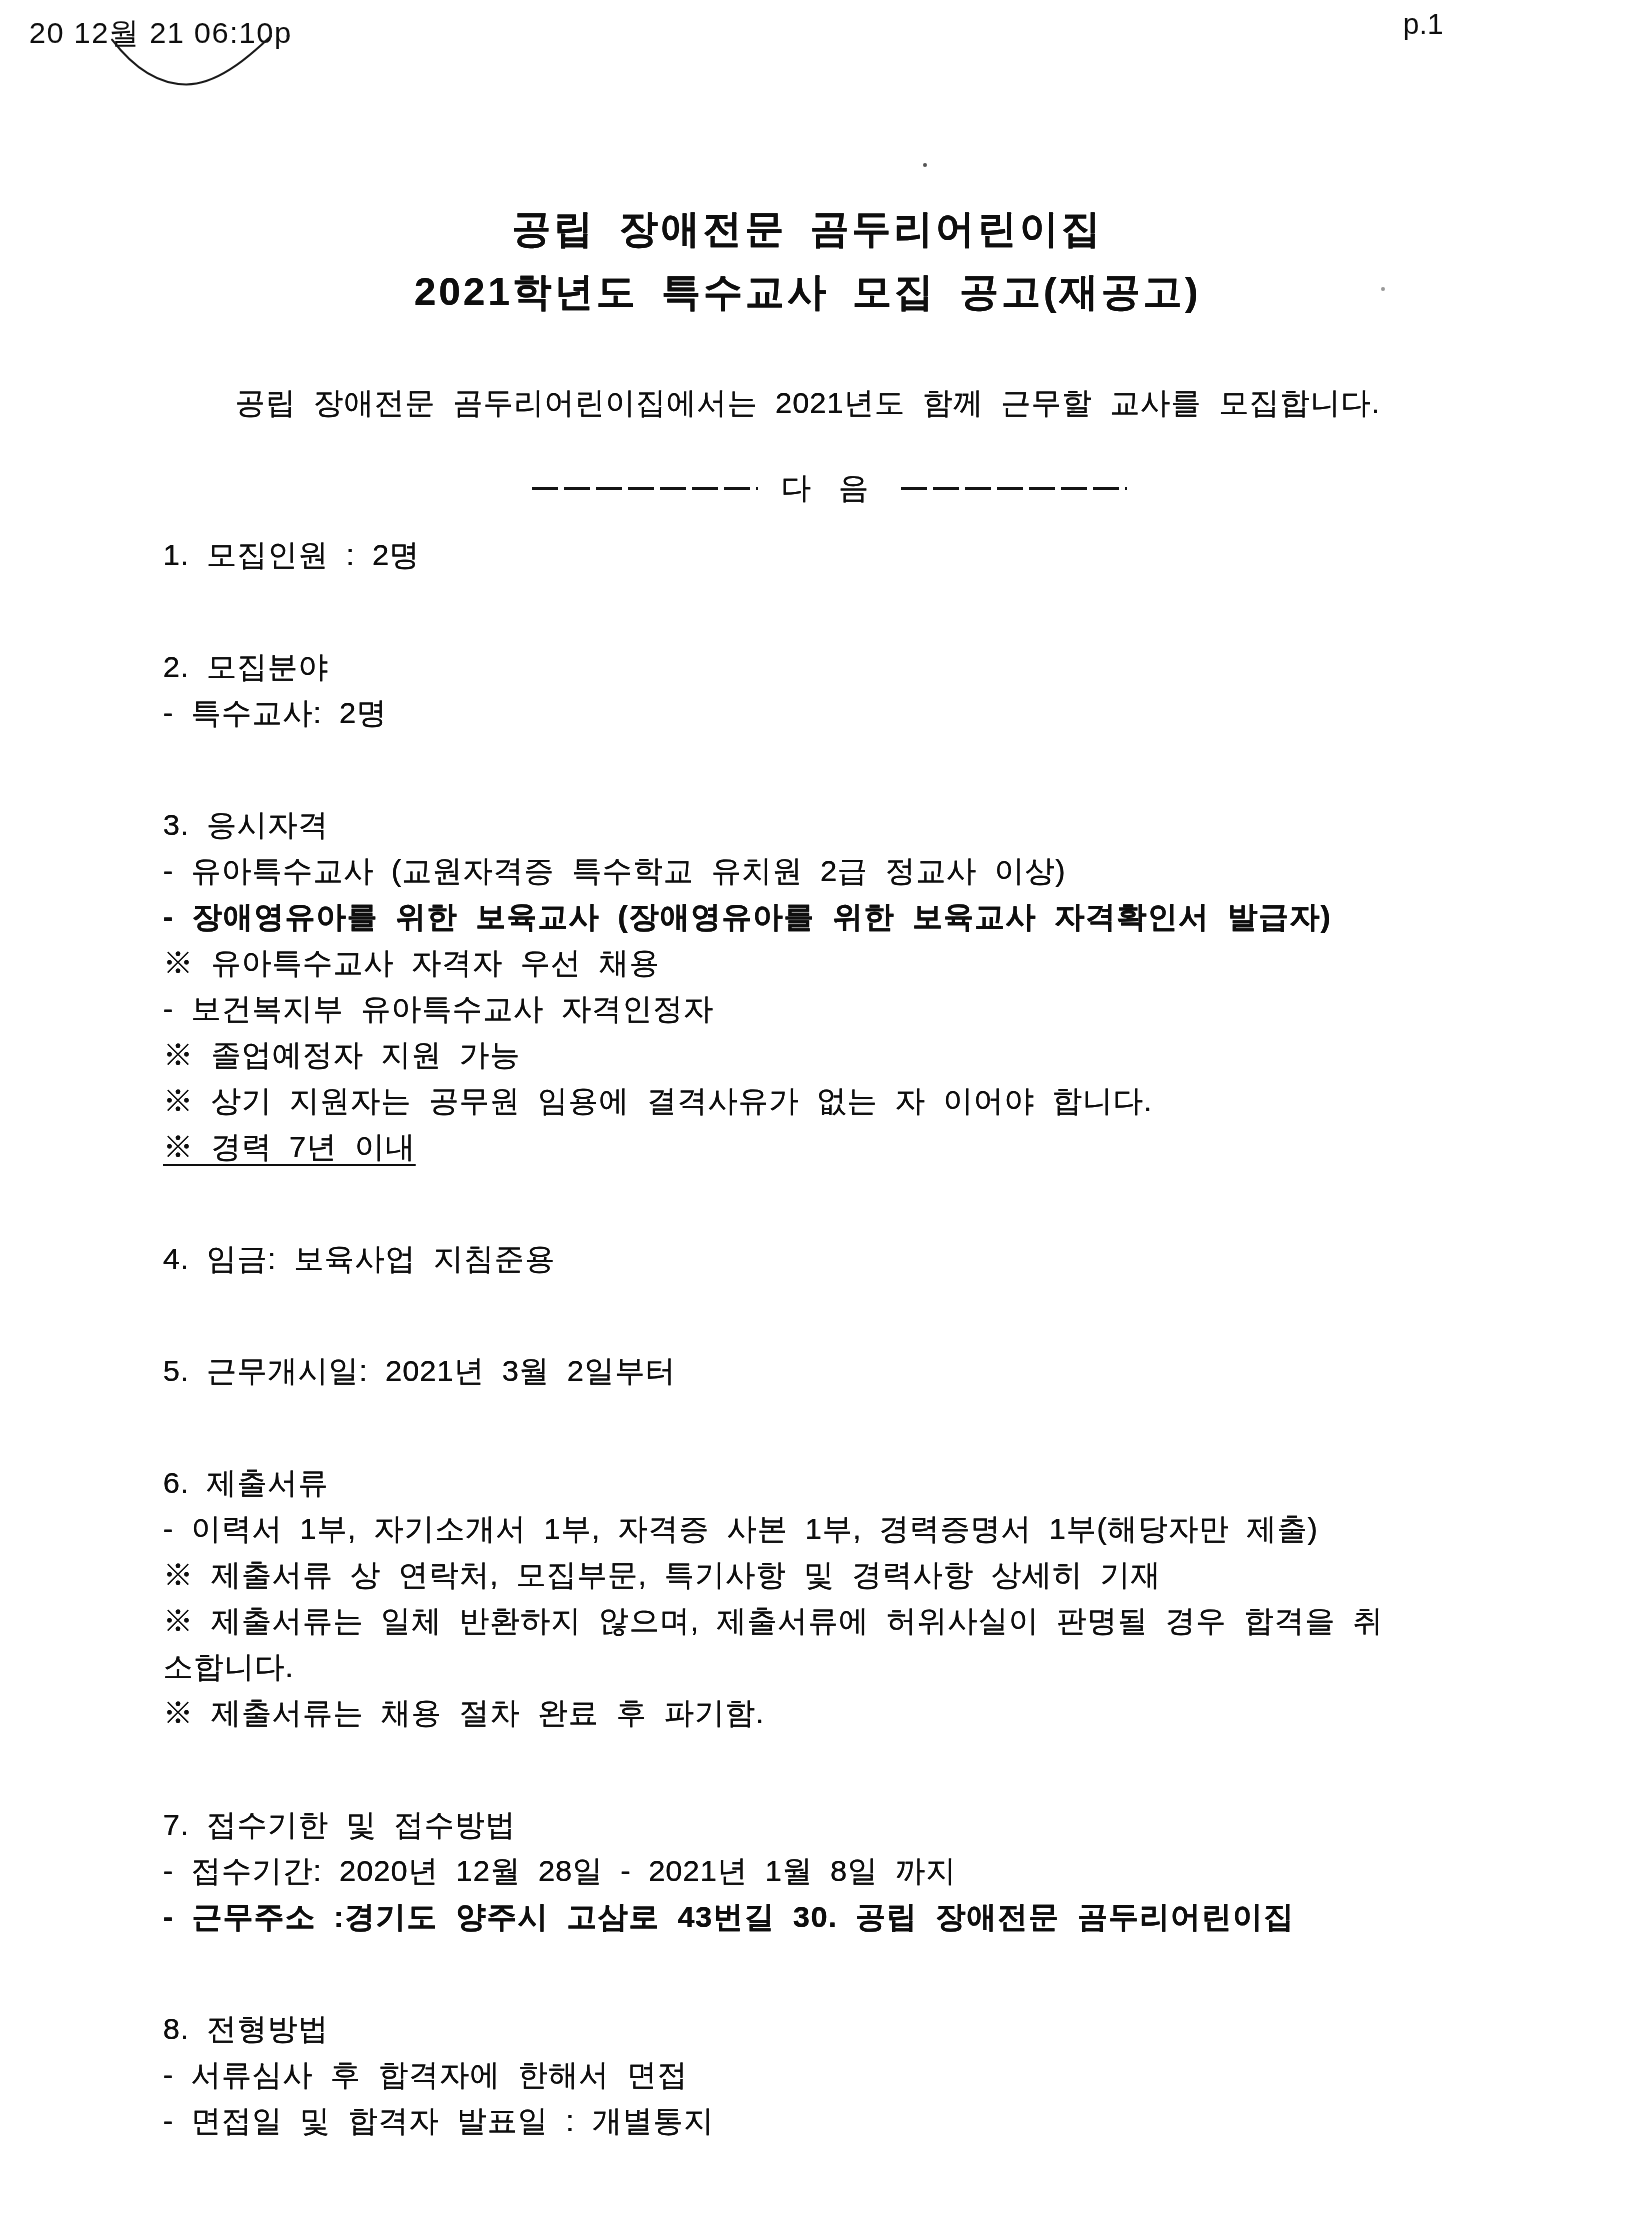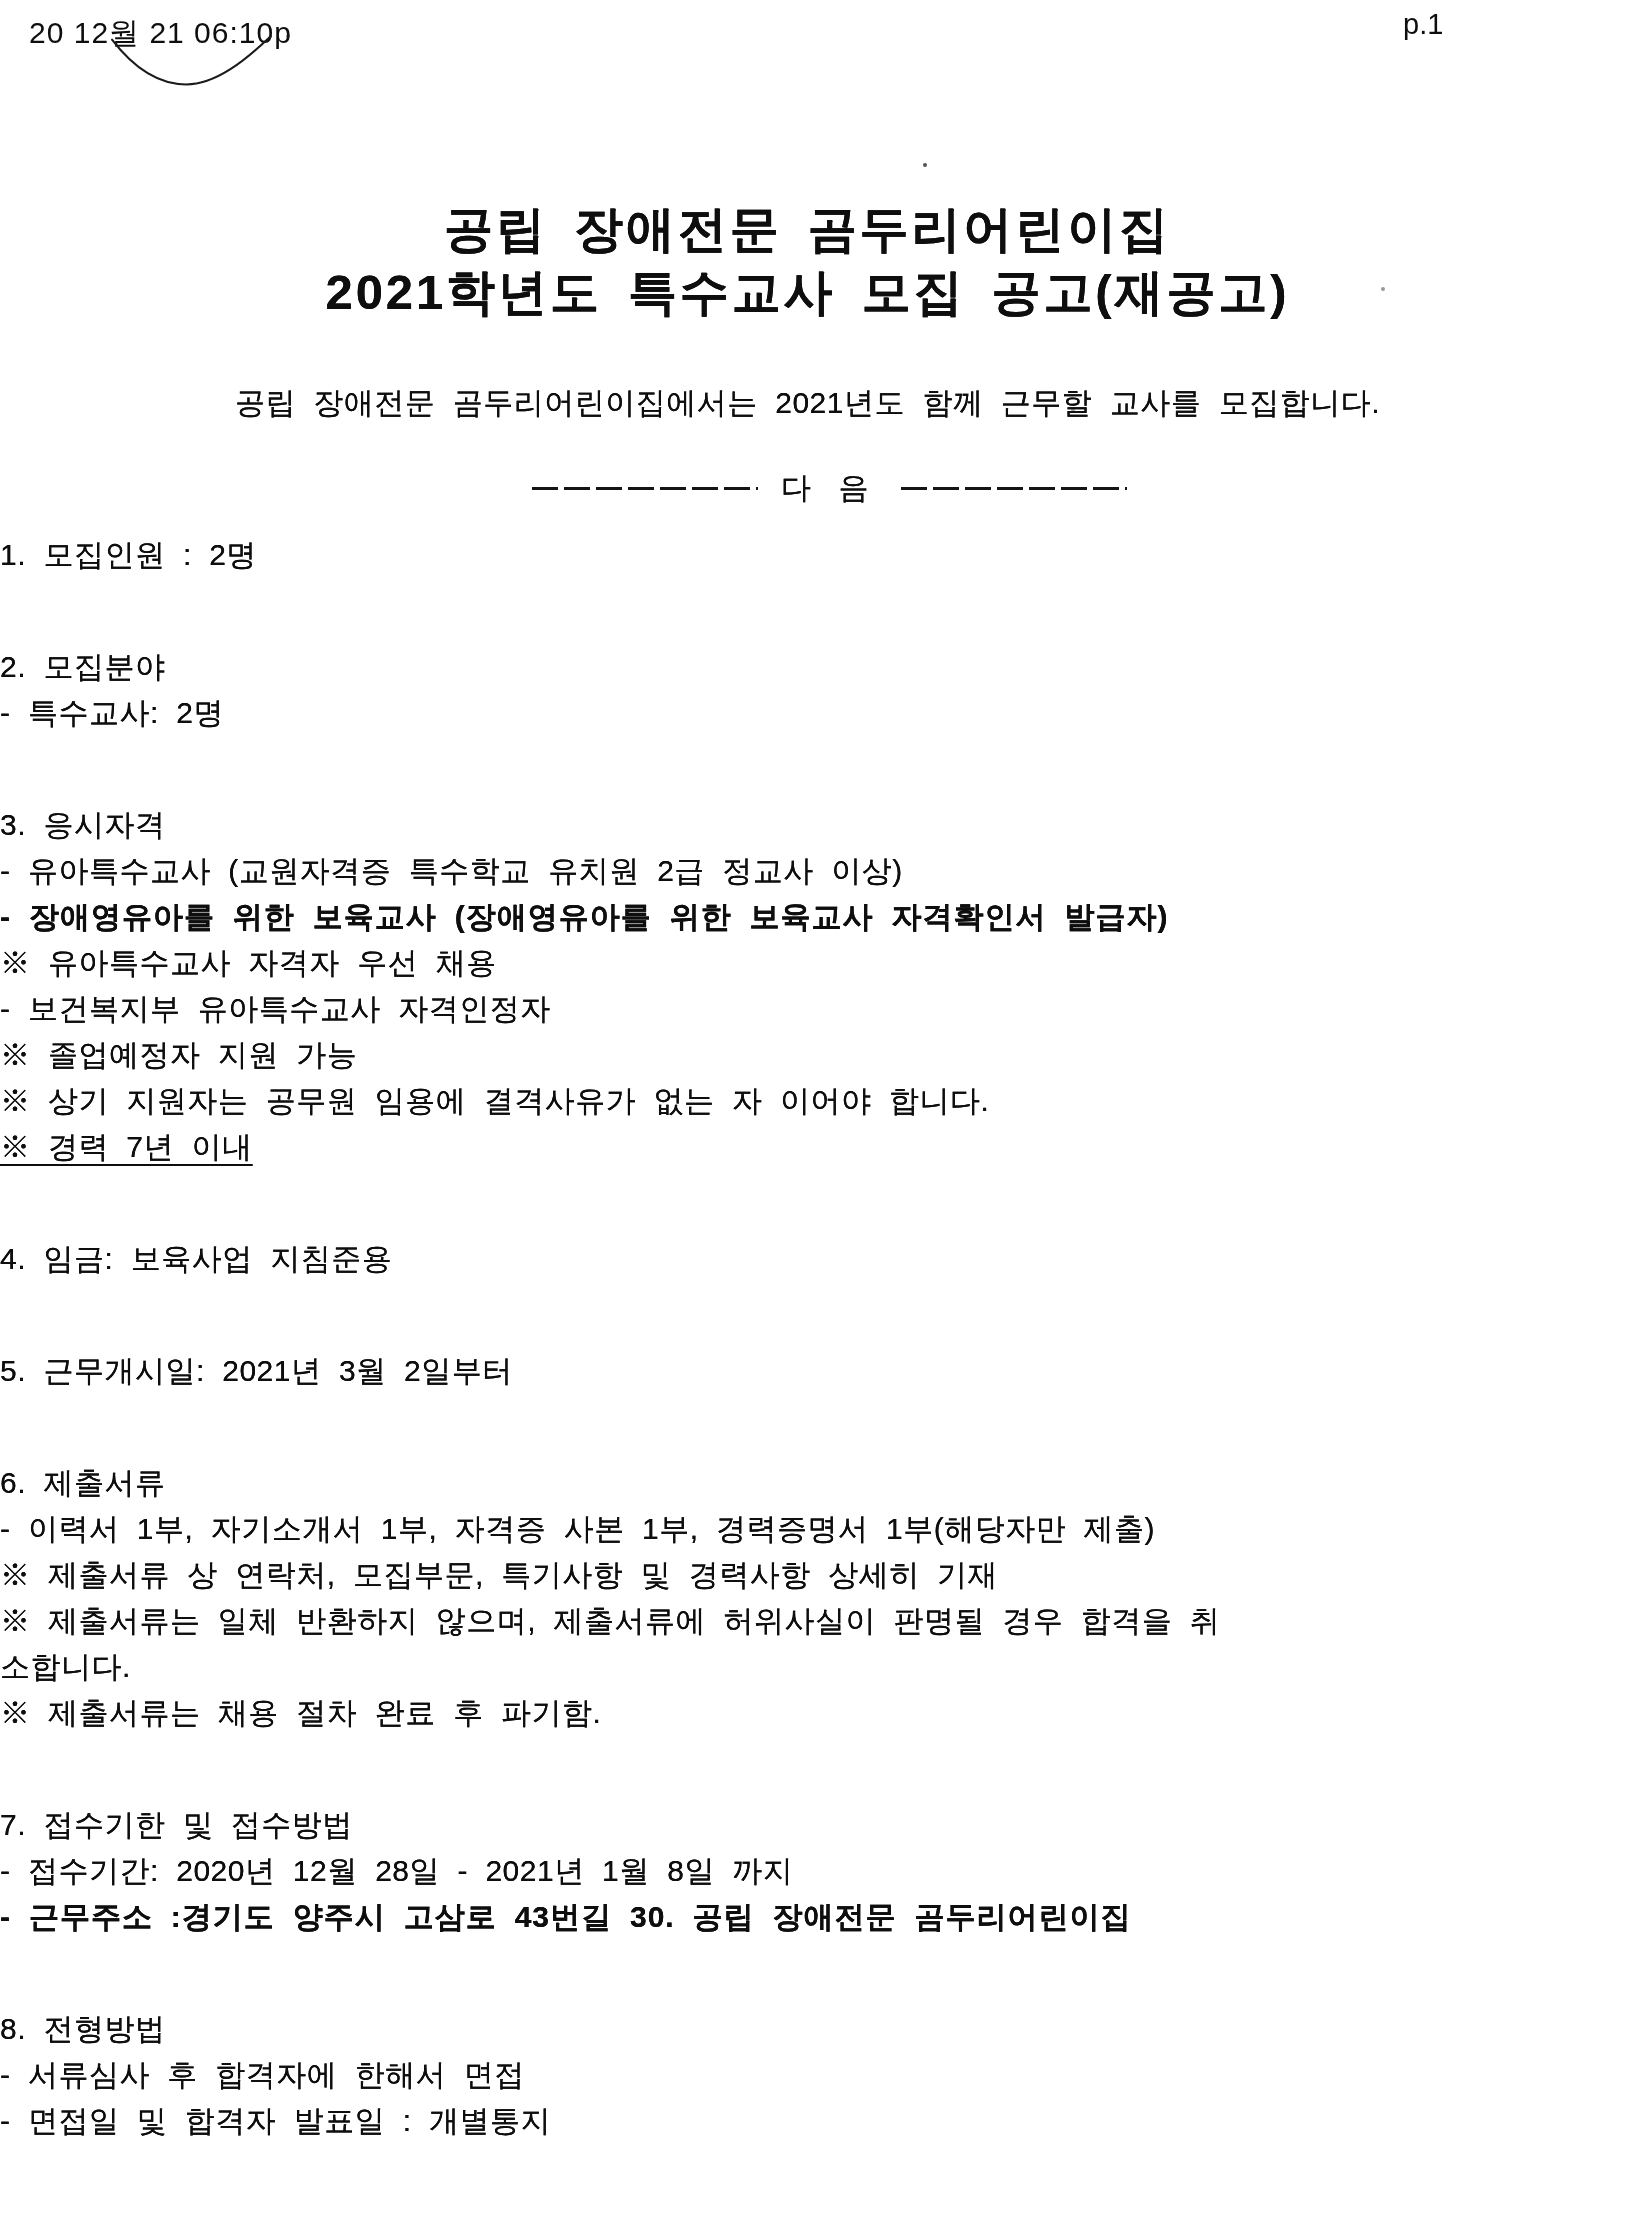--- a/index.html
+++ b/index.html
@@ -48,21 +48,21 @@
     position: absolute;
     top: 205px;
     left: 0;
     width: 1615px;
   }
   .title-block {
     text-align: center;
     font-weight: bold;
   }
   .title-line {
-    font-size: 49px;
+    font-size: 39px;
     line-height: 48px;
     letter-spacing: 2.9px;
     word-spacing: 9.6px;
     white-space: nowrap;
     text-shadow: 0 0 0.6px #000;
   }
   .title-line + .title-line { margin-top: 15.3px; }
   .intro-line {
     margin-top: 67px;
     text-align: center;
@@ -87,20 +87,21 @@
     background: repeating-linear-gradient(90deg, #141414 0 26px, transparent 26px 32px);
   }
   .divider .divider-label {
     font-size: 30px;
     letter-spacing: 9.6px;
     white-space: nowrap;
     text-shadow: 0 0 0.4px #000;
   }
   #sections {
     margin-top: 23px;
+    padding-left: 163px;
     font-size: 30px;
   }
   .section { margin-top: 66px; }
   .section:first-child { margin-top: 0; }
   .doc-line {
     line-height: 46px;
     letter-spacing: 0.5px;
     word-spacing: 8.6px;
     white-space: nowrap;
     text-shadow: 0 0 0.4px #000;

